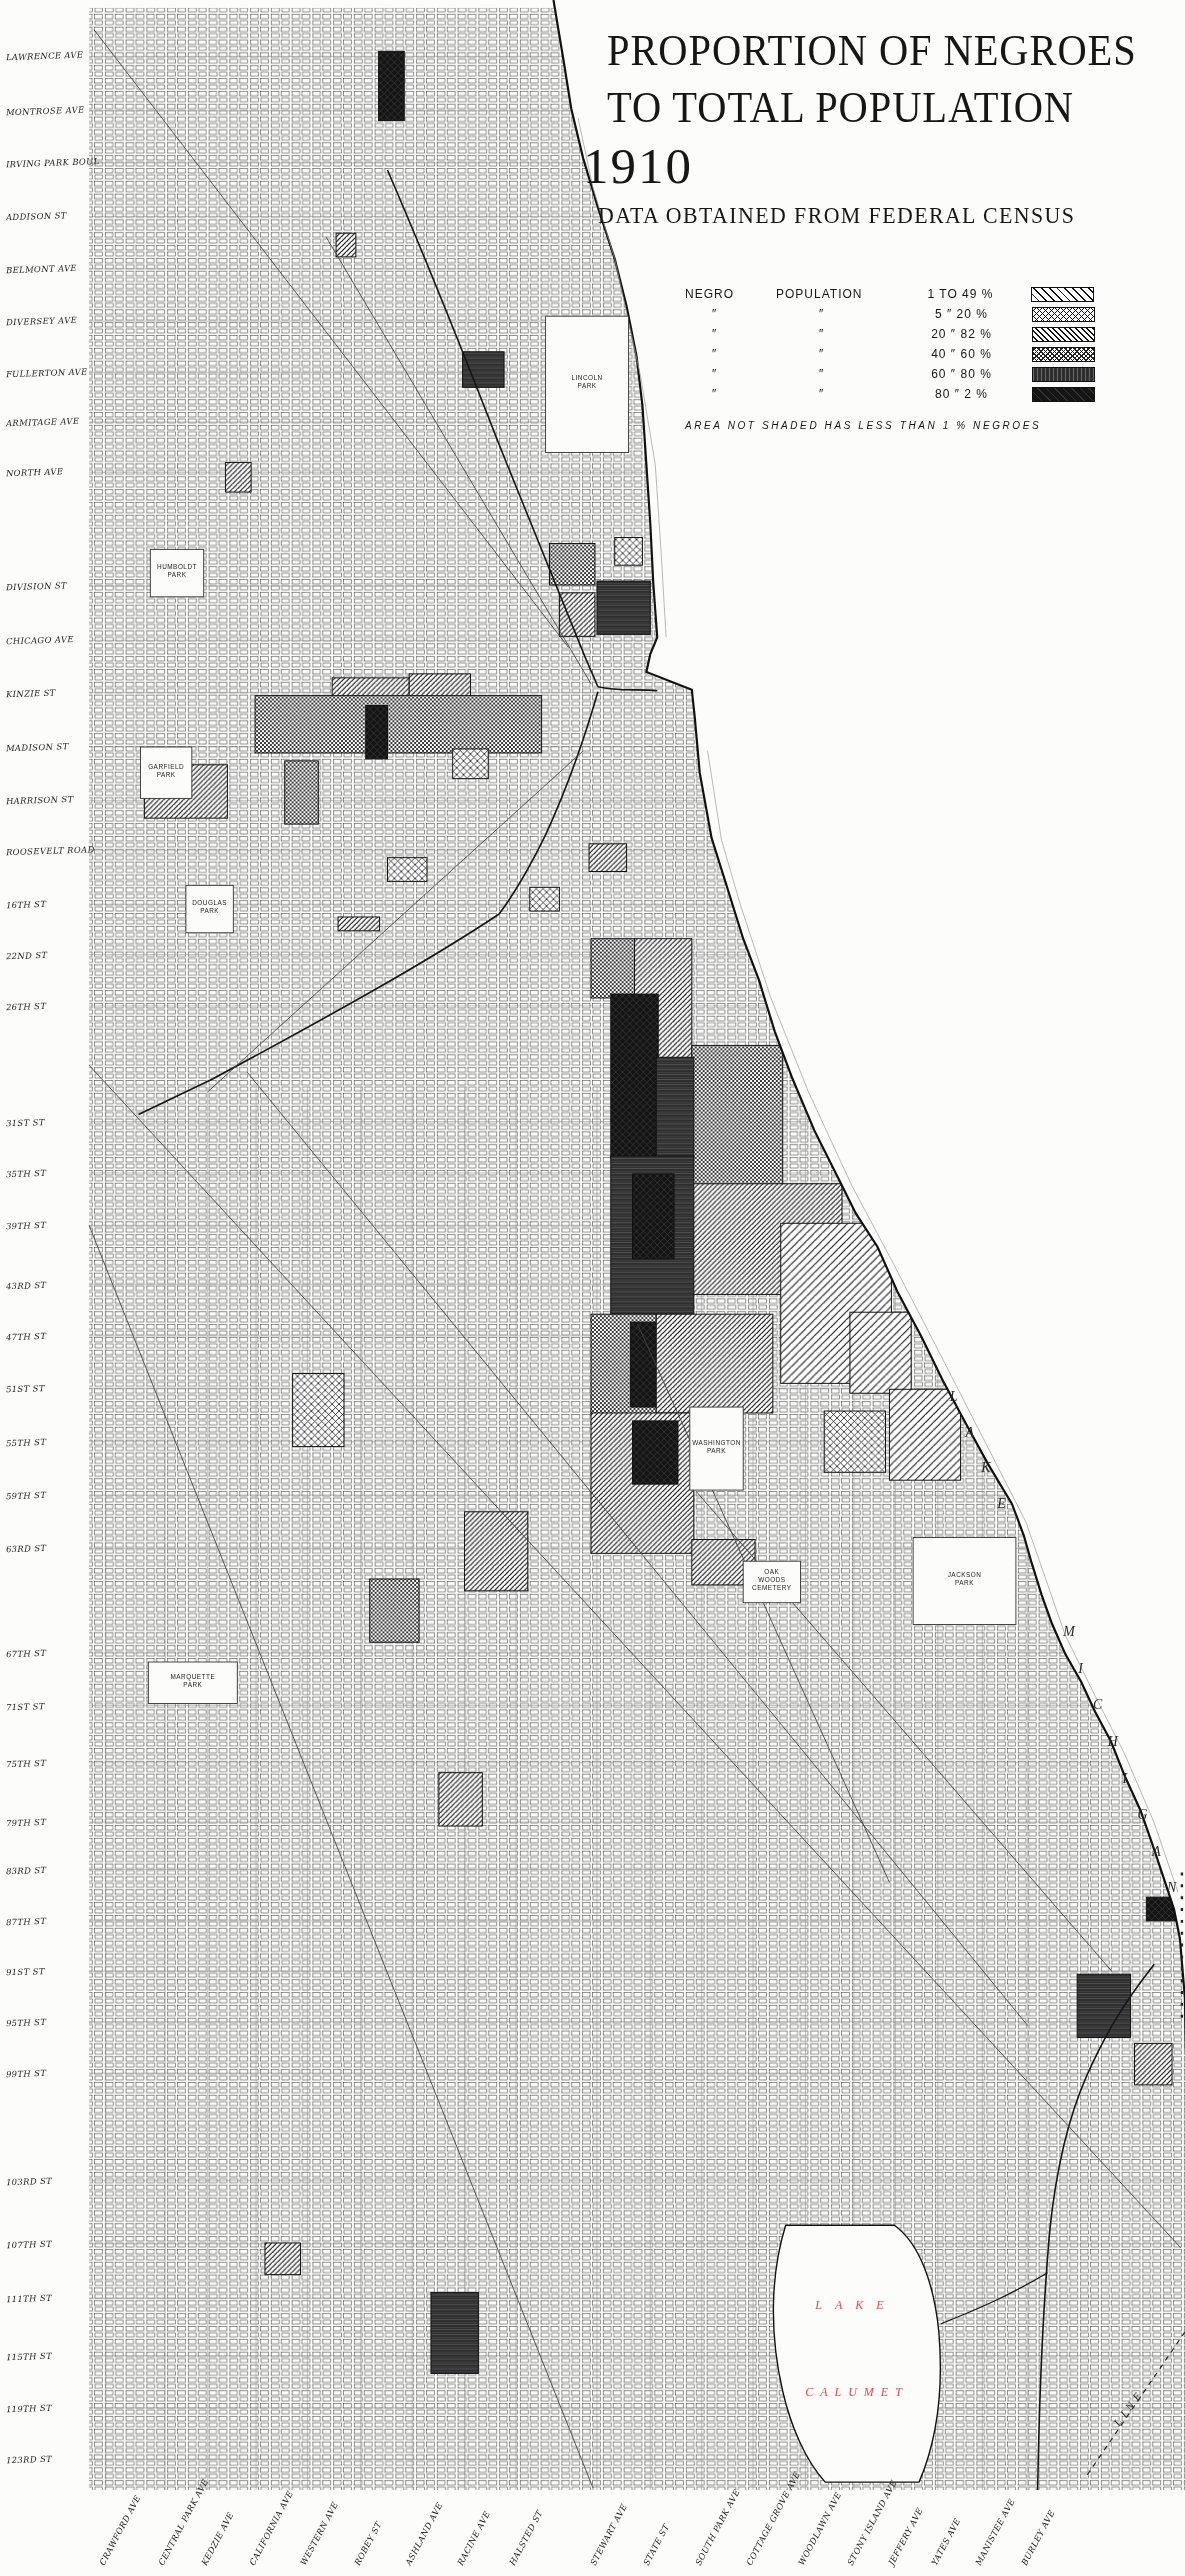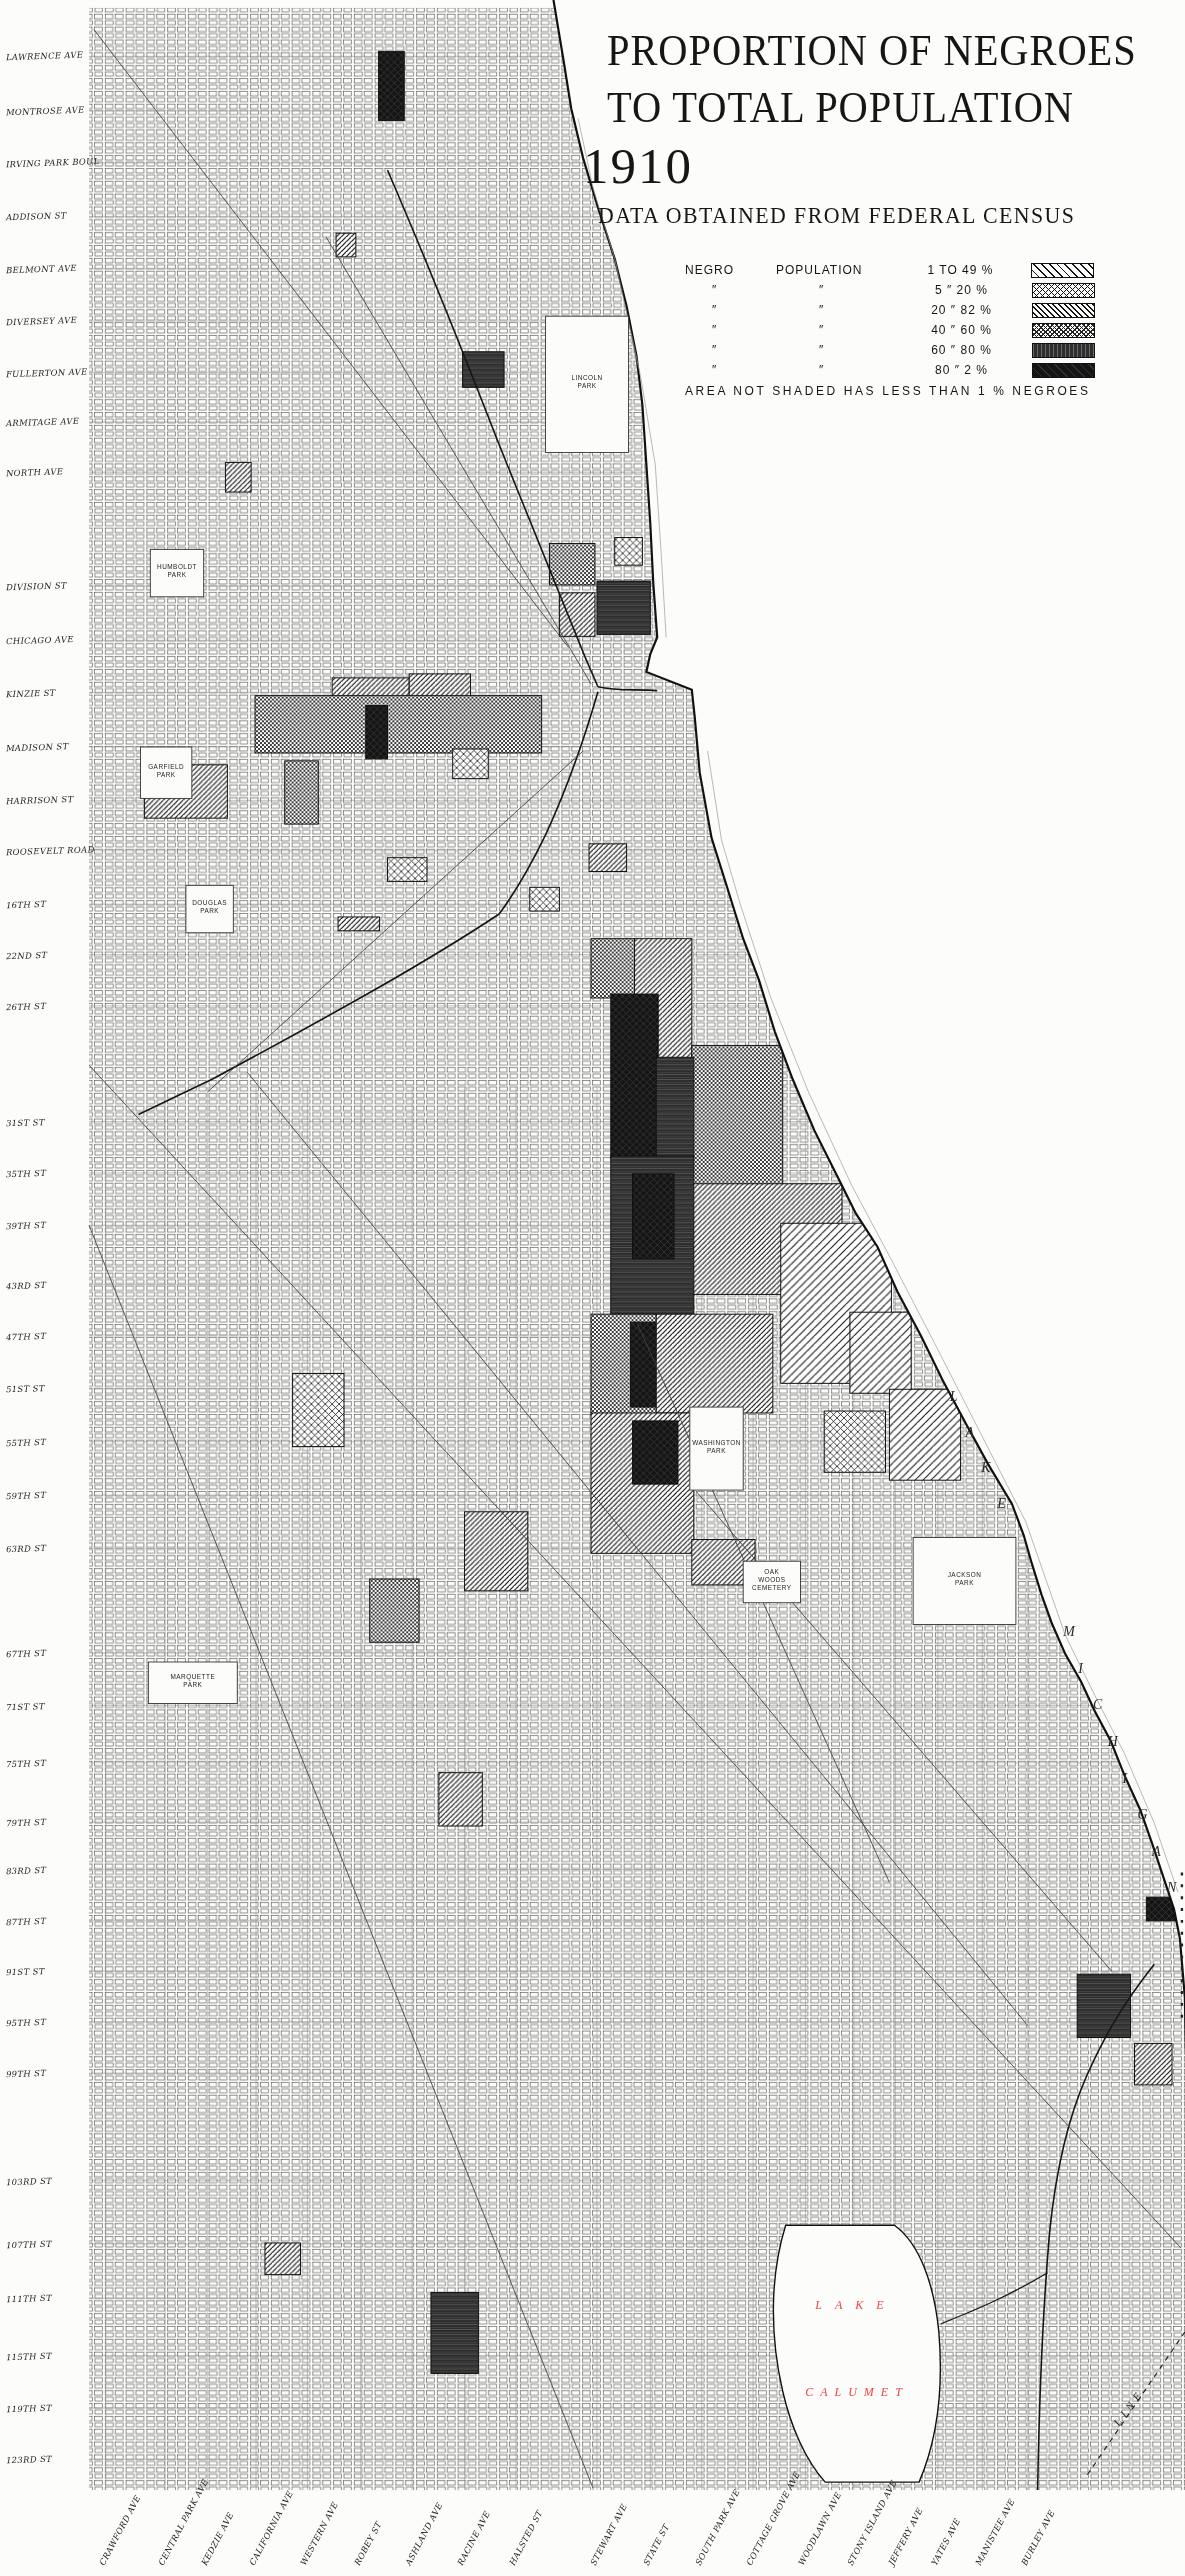--- a/index.html
+++ b/index.html
@@ -6,27 +6,27 @@
   .stage{position:relative;width:1186px;height:2576px;background:#fcfcfa;overflow:hidden;
          font-family:"Liberation Sans",sans-serif;color:#1b1b1b;}
   svg{position:absolute;left:0;top:0;}
   
   .title-block{position:absolute;left:583px;top:22px;width:599px;text-align:left;
                font-family:"Liberation Serif",serif;color:#161616;}
   .title-line{font-size:44px;letter-spacing:1px;line-height:57px;transform:scaleX(.92);white-space:nowrap;}
   .title-year{font-size:51px;line-height:61px;letter-spacing:2px;}
   .title-sub{font-size:23px;letter-spacing:1.5px;margin-top:6px;transform:scaleX(.95);white-space:nowrap;}
   
-  .legend{position:absolute;left:685px;top:260px;width:486px;font-size:12px;color:#161616;}
+  .legend{position:absolute;left:685px;top:284px;width:486px;font-size:12px;color:#161616;}
   .legend-row{display:flex;align-items:center;height:20px;}
   .lg-c1{width:91px;text-align:left;letter-spacing:1px;}
   .lg-c2{width:126px;text-align:left;letter-spacing:1px;}
   .lg-range{width:117px;text-align:center;letter-spacing:1px;white-space:nowrap;}
   .lg-swatch{width:61px;height:13px;border:1.4px solid #111;margin-left:12px;}
-  .legend-note{margin-top:4px;letter-spacing:2.6px;font-size:12px;white-space:nowrap;}
+  .legend-note{margin-top:16px;letter-spacing:2.6px;font-size:10px;white-space:nowrap;font-style:italic;}
   .lv1{background:repeating-linear-gradient(45deg,#fff 0 4.3px,#111 4.3px 5.5px);}
   .lv2{background:repeating-linear-gradient(45deg,rgba(17,17,17,0) 0 3.4px,#111 3.4px 4.2px),
                repeating-linear-gradient(-45deg,#fff 0 3.4px,#111 3.4px 4.2px);}
   .lv3{background:repeating-linear-gradient(45deg,#fff 0 2.6px,#111 2.6px 4px);}
   .lv4{background:repeating-linear-gradient(45deg,rgba(34,34,34,0) 0 2.2px,#222 2.2px 3.2px),
                repeating-linear-gradient(-45deg,#fff 0 2.2px,#222 2.2px 3.2px);}
   .lv5{background:repeating-linear-gradient(90deg,rgba(255,255,255,.28) 0 1px,rgba(255,255,255,0) 1px 4px),#2e2e2e;}
   .lv6{background:repeating-linear-gradient(45deg,rgba(80,80,80,.5) 0 1px,rgba(0,0,0,0) 1px 6px),#151515;}
   
   .lstreet{position:absolute;left:6px;width:75px;font-family:"DejaVu Serif",serif;font-style:italic;

